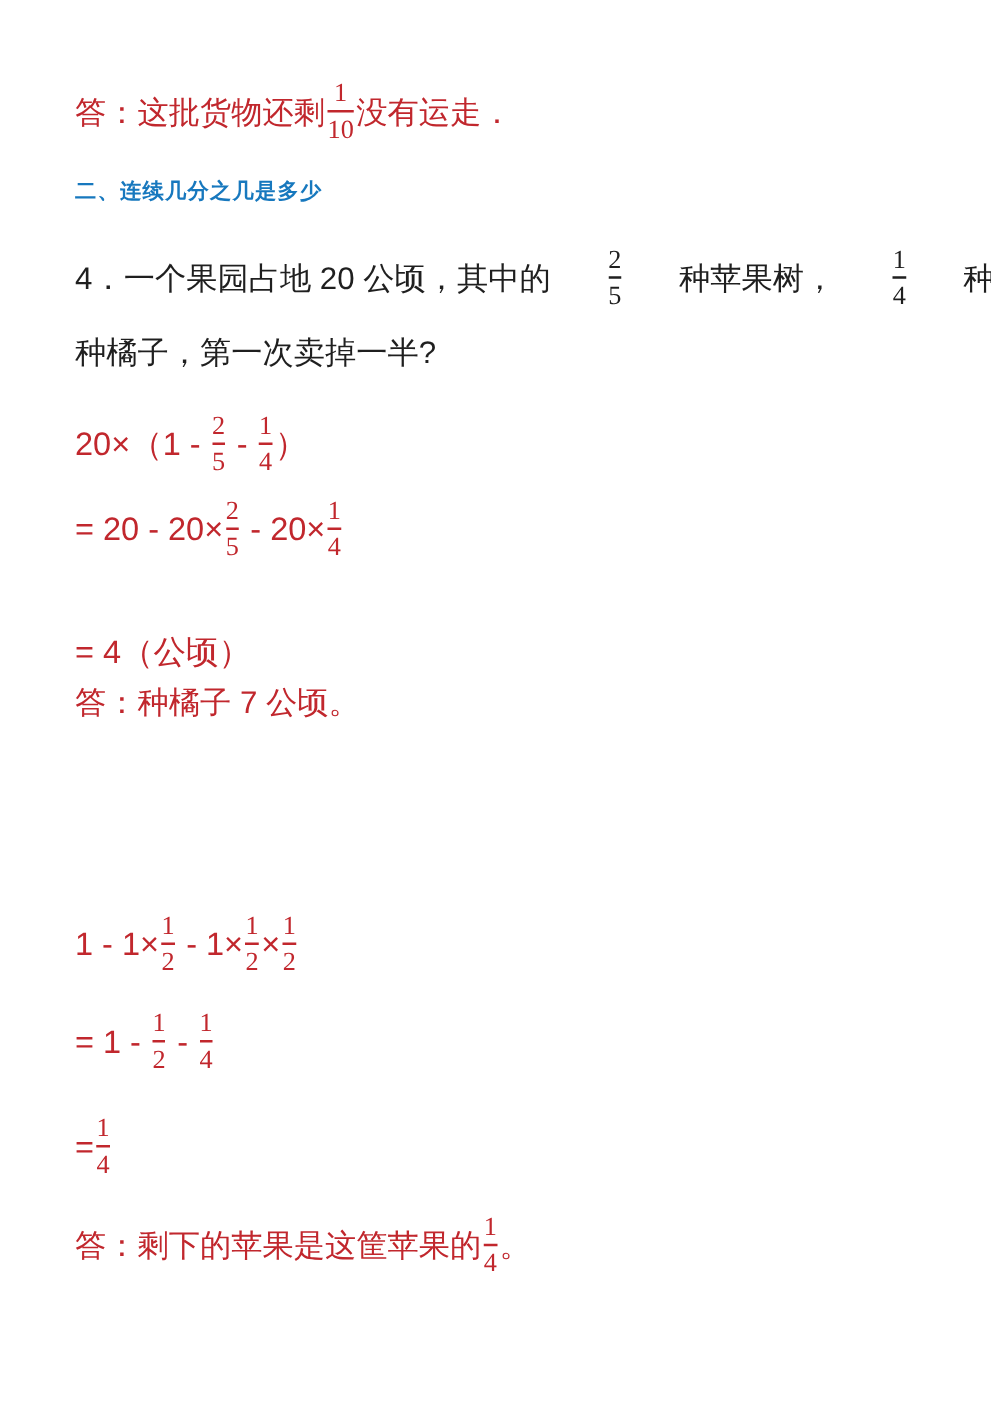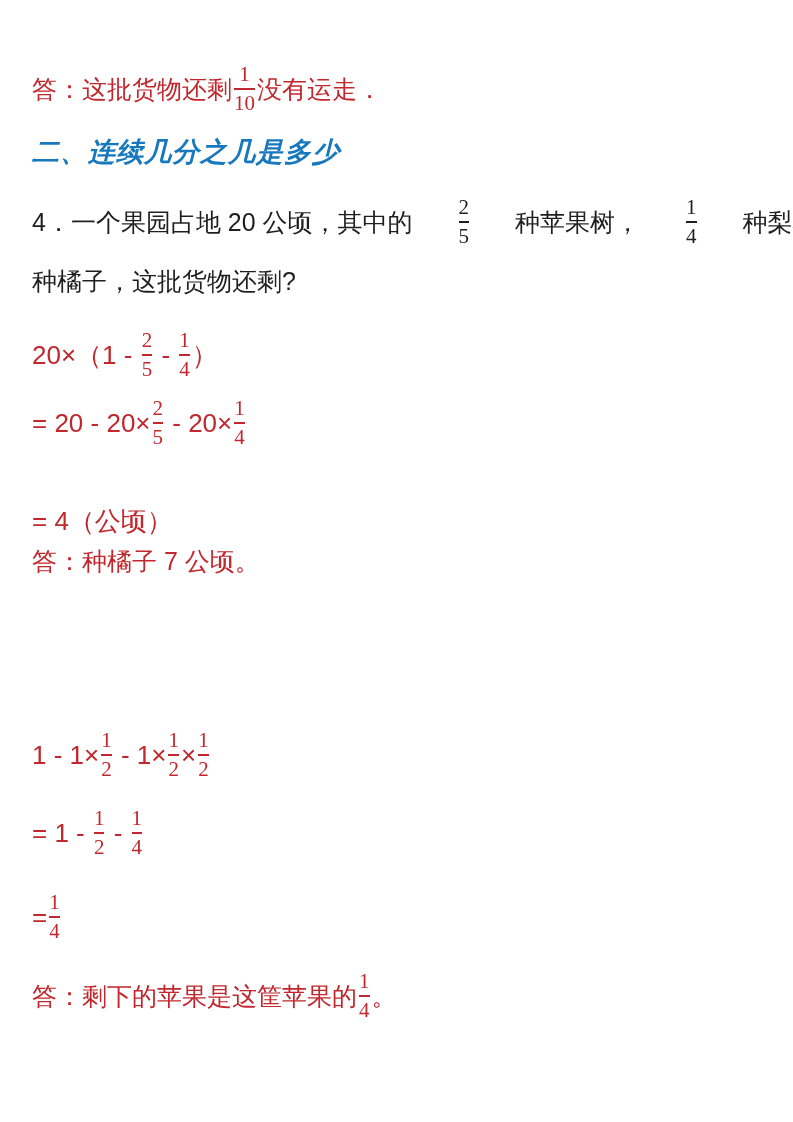--- a/index.html
+++ b/index.html
@@ -16,37 +16,36 @@
     position: relative;
     width: 793px;
     height: 1122px;
     background: var(--bg);
     overflow: hidden;
     margin: 0 auto;
   }
 
   .line {
     position: absolute;
-    left: 32px;
+    left: 60px;
     display: flex;
     align-items: center;
     white-space: pre;
     justify-content: space-between;
   }
 
   .black-text  { color: var(--black); font-size: 25px; gap: 44px; }
   .red-text    { color: var(--red);   font-size: 25px; }
   .red-eq      { color: var(--red);   font-size: 26px; }
 
   .heading {
     color: var(--blue);
-    font-size: 27px;
+    font-size: 17px;
     font-weight: bold;
     letter-spacing: 1px;
-    font-style: italic;
   }
 
   
   .frac {
     display: inline-flex;
     flex-direction: column;
     align-items: center;
     font-family: "Liberation Serif", "DejaVu Serif", serif;
     font-size: 21px;
     line-height: 1.2;
@@ -65,21 +64,21 @@
 <body>
 
 <div class="page">
 
   <div class="line red-text" style="top:58px; height:62px;"><span class="seg">答：这批货物还剩</span><span class="frac"><span class="fn">1</span><span class="fbar"></span><span class="fd">10</span></span><span class="seg">没有运走．</span></div>
 
   <div class="line heading" style="top:132px; height:40px;">二、连续几分之几是多少</div>
 
   <div class="line black-text" style="top:190px; height:64px;"><span class="seg">4．一个果园占地 20 公顷，其中的</span><span class="frac"><span class="fn">2</span><span class="fbar"></span><span class="fd">5</span></span><span class="seg">种苹果树，</span><span class="frac"><span class="fn">1</span><span class="fbar"></span><span class="fd">4</span></span><span class="seg">种梨树，剩下的地</span></div>
 
-  <div class="line black-text" style="top:260px; height:42px;"><span class="seg">种橘子，这批货物还剩?</span></div>
+  <div class="line black-text" style="top:260px; height:42px;"><span class="seg">种橘子，第一次卖掉一半?</span></div>
 
   <div class="line red-eq" style="top:308px; height:66px;margin-top:14px;"><span class="seg">20×（1 - </span><span class="frac"><span class="fn">2</span><span class="fbar"></span><span class="fd">5</span></span><span class="seg"> - </span><span class="frac"><span class="fn">1</span><span class="fbar"></span><span class="fd">4</span></span><span class="seg">）</span></div>
 
   <div class="line red-eq" style="top:390px; height:66px;"><span class="seg">= 20 - 20×</span><span class="frac"><span class="fn">2</span><span class="fbar"></span><span class="fd">5</span></span><span class="seg"> - 20×</span><span class="frac"><span class="fn">1</span><span class="fbar"></span><span class="fd">4</span></span></div>
 
 
   <div class="line red-eq" style="top:503px; height:36px;"><span class="seg">= 4（公顷）</span></div>
 
   <div class="line red-text" style="top:543px; height:36px;"><span class="seg">答：种橘子 7 公顷。</span></div>
 

